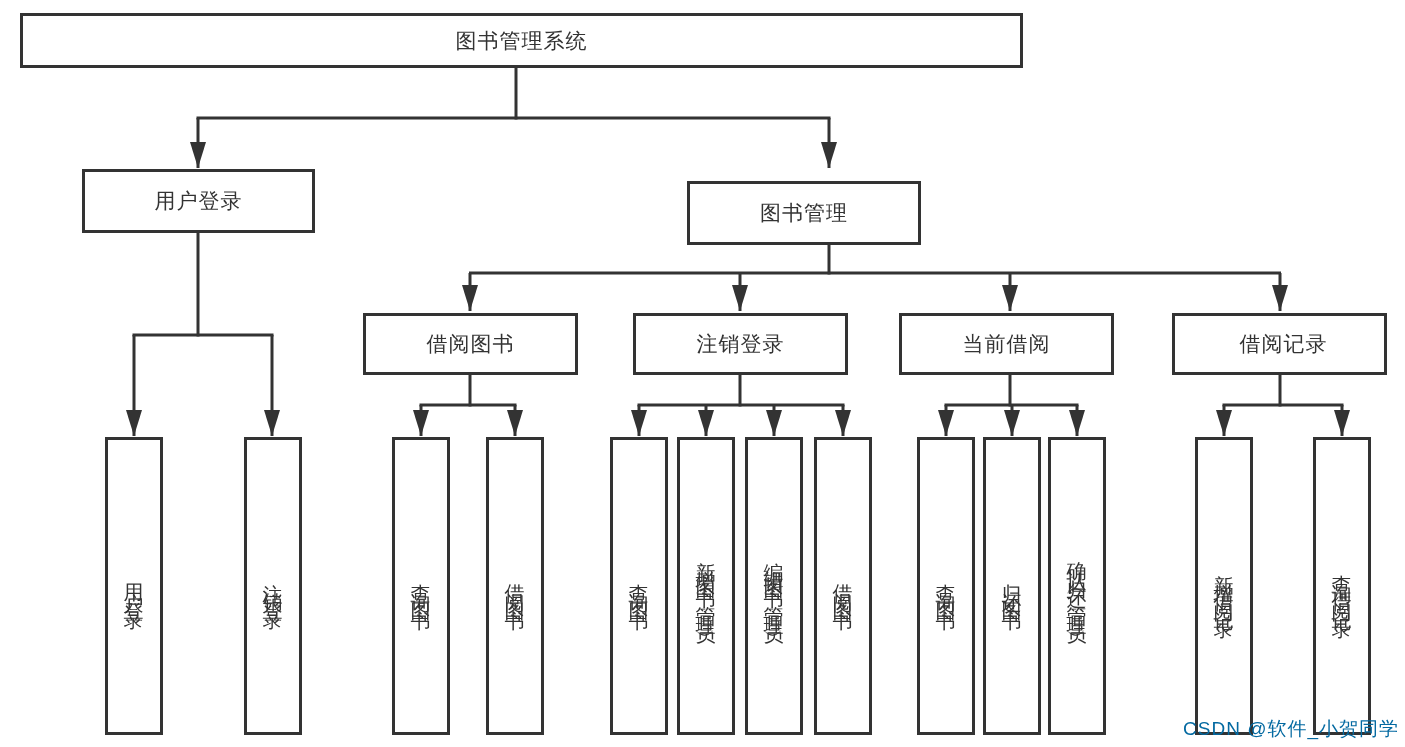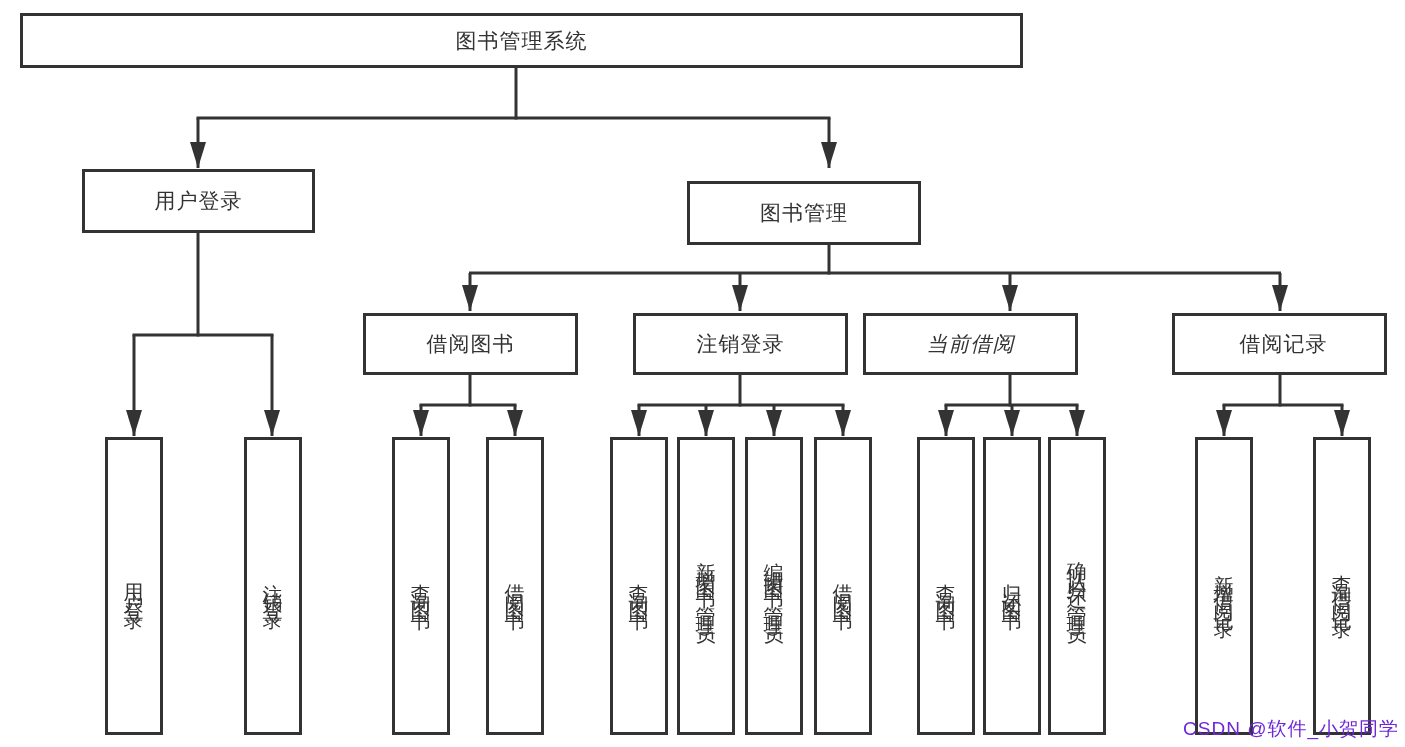--- a/index.html
+++ b/index.html
@@ -37,21 +37,21 @@
     letter-spacing:9px;
     line-height:1;
     max-height:286px;
   }
   .watermark {
     position:absolute;
     right:6px;
     bottom:5px;
     font-size:19px;
     letter-spacing:1px;
-    color:#6d28d9;
+    color:#0369a1;
     white-space:nowrap;
   }
 </style>
 </head>
 <body>
 
 <div class="canvas">
 
   <svg class="connectors" width="1405" height="747" viewBox="0 0 1405 747">
     <defs>
@@ -103,21 +103,21 @@
     </g>
   </svg>
 
   <div class="box hlabel" style="left:20px; top:13px; width:1003px; height:55px;">图书管理系统</div>
 
   <div class="box hlabel" style="left:82px; top:169px; width:233px; height:64px;">用户登录</div>
   <div class="box hlabel" style="left:687px; top:169px; width:234px; height:64px;margin-top:12px;">图书管理</div>
 
   <div class="box hlabel" style="left:363px; top:313px; width:215px; height:62px;">借阅图书</div>
   <div class="box hlabel" style="left:633px; top:313px; width:215px; height:62px;">注销登录</div>
-  <div class="box hlabel" style="left:863px; top:313px; width:215px; height:62px;font-style:italic;">当前借阅</div>
+  <div class="box hlabel" style="left:899px; top:313px; width:215px; height:62px;">当前借阅</div>
   <div class="box hlabel" style="left:1172px; top:313px; width:215px; height:62px;padding-left:8px;">借阅记录</div>
 
   <div class="box leaf" style="left:105px; top:437px; width:58px; height:298px;">
     <span>用户登录</span>
   </div>
   <div class="box leaf" style="left:244px; top:437px; width:58px; height:298px;">
     <span>注销登录</span>
   </div>
 
   <div class="box leaf" style="left:392px; top:437px; width:58px; height:298px;">

